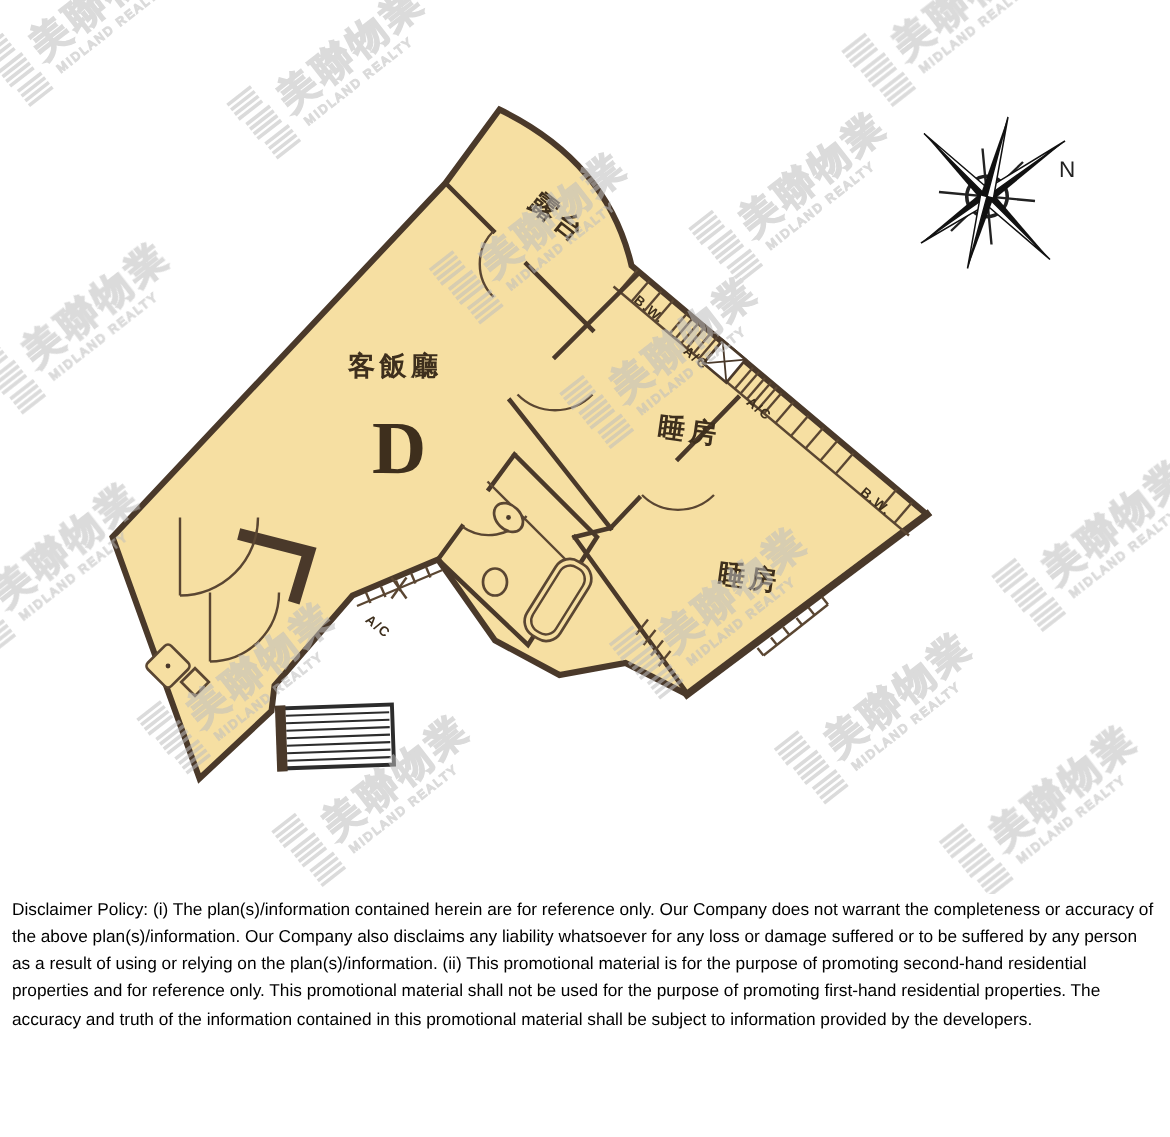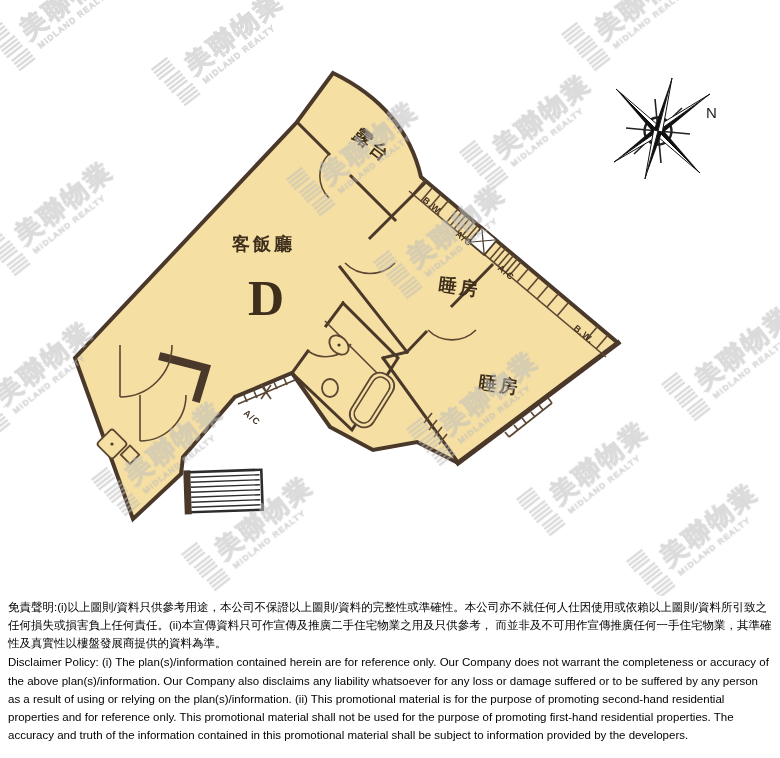--- a/index.html
+++ b/index.html
@@ -264,17 +264,16 @@
     <g transform="translate(650,592) rotate(-38)">
           <use href="#wm-proto"></use>
         </g>
     <g transform="translate(-15,430) rotate(-38)">
           <use href="#wm-proto"></use>
         </g>
   </g>
 </svg>
 
   <div class="disclaimer">
-    <p>免責聲明:(i)以上圖則/資料只供參考用途，本公司不保證以上圖則/資料的完整性或準確性。本公司亦不就任何人仕因使用或依賴以上圖則/資料所引致之任何損失或損害負上任何責任。(ii)本宣傳資料只可作宣傳及推廣二手住宅物業之用及只供參考， 而並非及不可用作宣傳推廣任何一手住宅物業，其準確性及真實性以樓盤發展商提供的資料為準。</p>
     <p>Disclaimer Policy: (i) The plan(s)/information contained herein are for reference only. Our Company does not warrant the completeness or accuracy of the above plan(s)/information. Our Company also disclaims any liability whatsoever for any loss or damage suffered or to be suffered by any person as a result of using or relying on the plan(s)/information. (ii) This promotional material is for the purpose of promoting second-hand residential properties and for reference only. This promotional material shall not be used for the purpose of promoting first-hand residential properties. The accuracy and truth of the information contained in this promotional material shall be subject to information provided by the developers.</p>
   </div>
 
 </div>
 
 </body></html>

